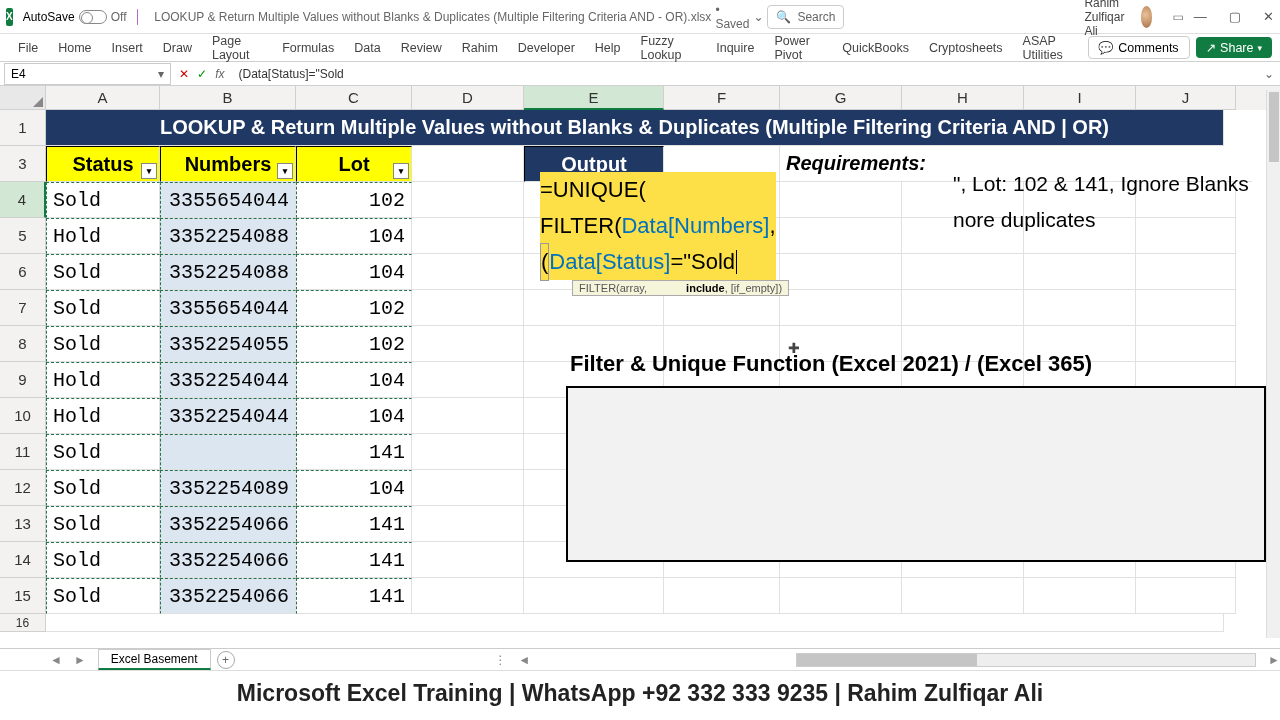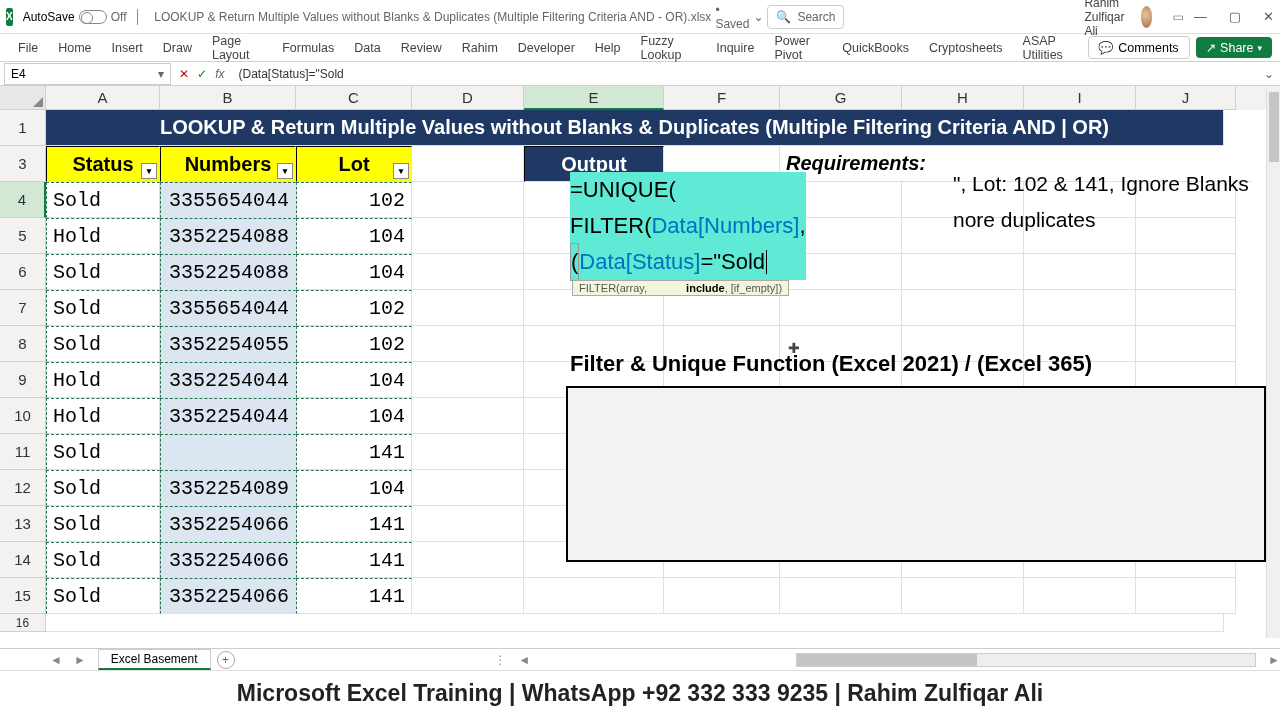--- a/index.html
+++ b/index.html
@@ -68,21 +68,21 @@
 .filter-btn { position: absolute; right: 2px; bottom: 2px; width: 16px; height: 16px; background: #fff; border: 1px solid #888; display: flex; align-items: center; justify-content: center; font-size: 9px; }
 
 
 .tbl-cell { border: 1px dashed #26734d; font-family: Liberation Mono, monospace; }
 .tbl-cell.numcol { background: #dce6f1; }
 
 
 .req { font-style: italic; font-weight: bold; font-size: 22px; }
 
 
-.formula-overlay { position: absolute; left: 570px; top: 62px; font-size: 22px; line-height: 36px; background: #5eead4; }
+.formula-overlay { position: absolute; left: 540px; top: 62px; font-size: 22px; line-height: 36px; background: #fde047; }
 .formula-overlay .fl { height: 36px; display: flex; align-items: center; }
 .kw-blue { color: #0070c0; }
 .kw-black { color: #000; }
 .cursor-caret { display:inline-block; width:1px; height:24px; background:#000; vertical-align: middle; margin-left:1px;}
 .paren-box { border: 1px solid #999; }
 
 .tooltip { position: absolute; left: 572px; top: 170px; background: #f5f5dc; border: 1px solid #aaa; padding: 1px 6px; font-size: 11px; color: #555; }
 .tooltip .bold { font-weight: bold; color: #000; margin-left: 36px; }
 
 .side-text { position: absolute; font-size: 21px; color: #000; }

